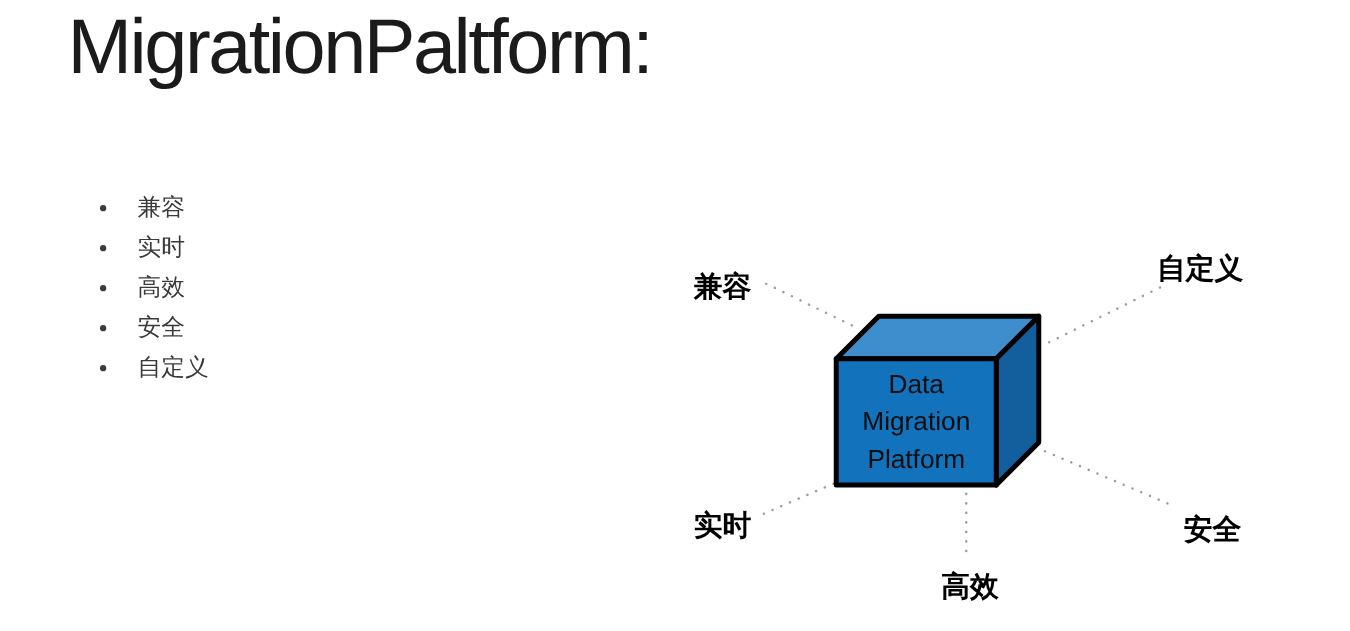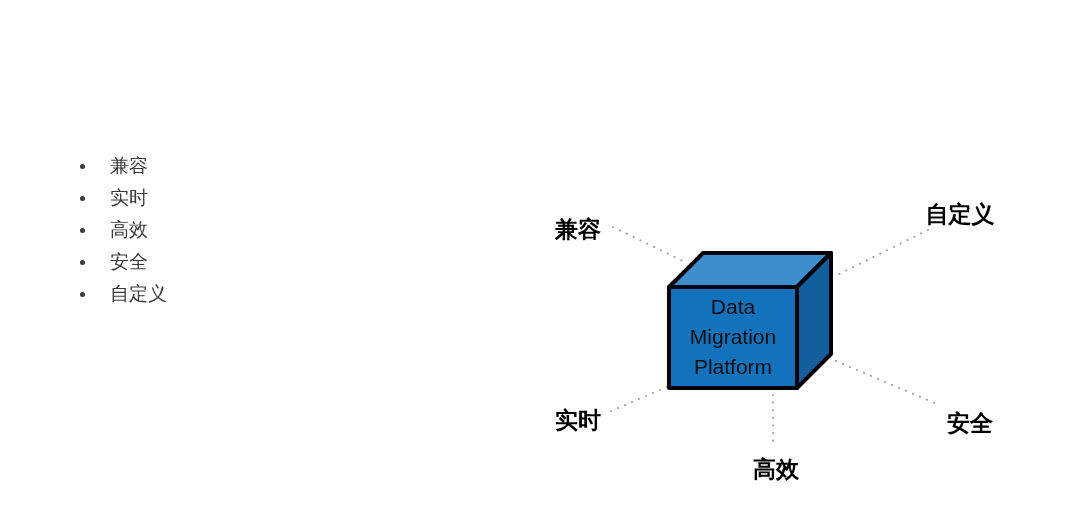--- a/index.html
+++ b/index.html
@@ -76,20 +76,21 @@
     stroke: #000000;
     stroke-width: 4;
     stroke-linejoin: round;
   }
 </style>
 </head>
 <body>
 
 <div class="slide">
 
+  <h1 class="title">MigrationPaltform:</h1>
 
   <ul class="bullets">
     <li class="bullet-item">
       <span class="bullet-dot"></span>
       <span>兼容</span>
     </li>
     <li class="bullet-item">
       <span class="bullet-dot"></span>
       <span>实时</span>
     </li>

